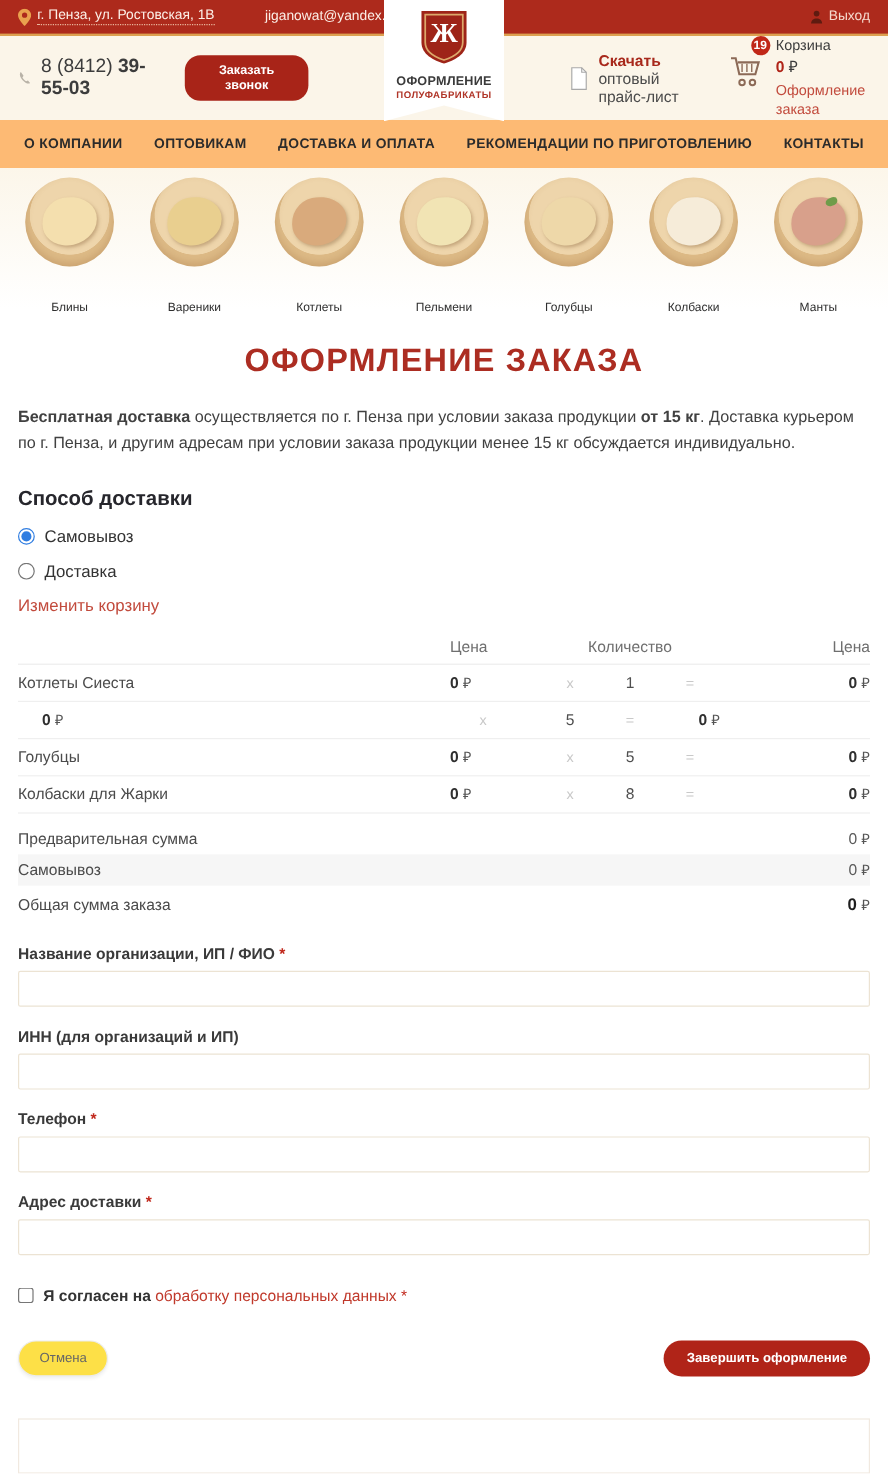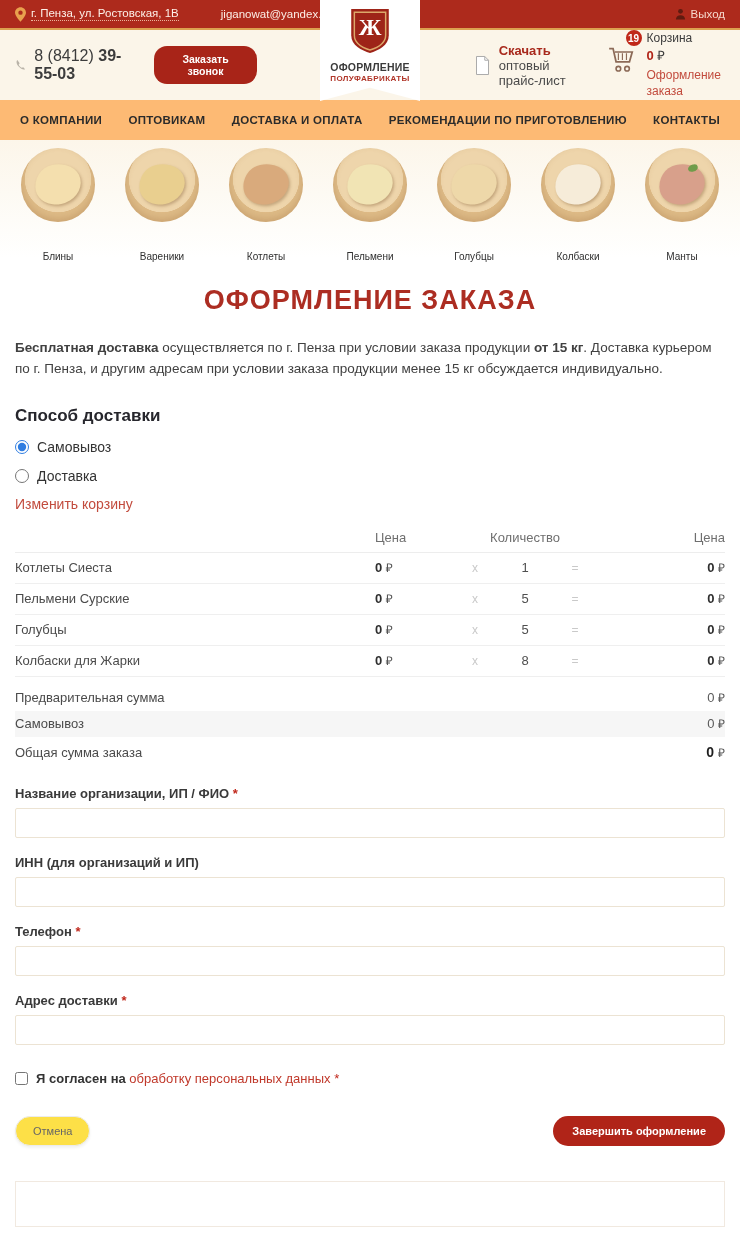--- a/index.html
+++ b/index.html
@@ -259,21 +259,20 @@
 
   <div class="tgrid trow">
     <div>Котлеты Сиеста</div>
     <div class="price"><span>0</span> <span class="rub">₽</span></div>
     <div class="sign">x</div>
     <div class="qty">1</div>
     <div class="sign">=</div>
     <div class="tot"><span>0</span> <span class="rub">₽</span></div>
   </div>
   <div class="tgrid trow">
-    <div>Пельмени Сурские</div>
     <div class="price"><span>0</span> <span class="rub">₽</span></div>
     <div class="sign">x</div>
     <div class="qty">5</div>
     <div class="sign">=</div>
     <div class="tot"><span>0</span> <span class="rub">₽</span></div>
   </div>
   <div class="tgrid trow">
     <div>Голубцы</div>
     <div class="price"><span>0</span> <span class="rub">₽</span></div>
     <div class="sign">x</div>

